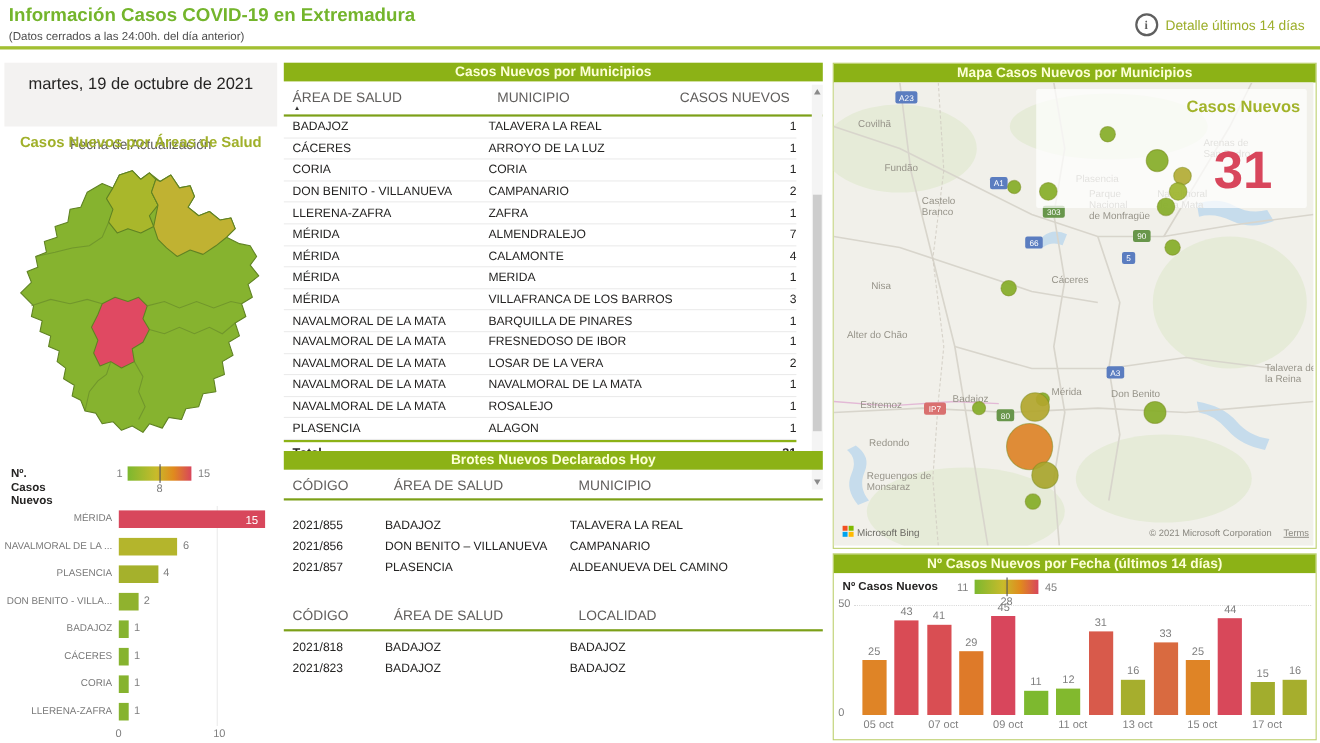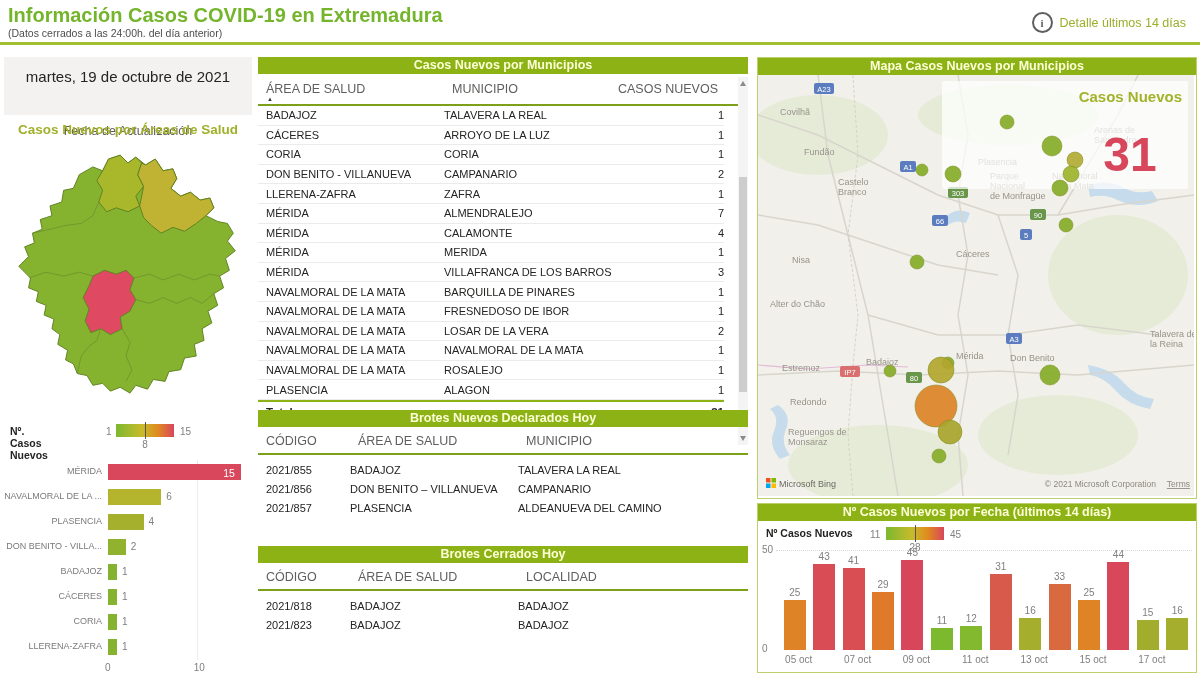--- a/index.html
+++ b/index.html
@@ -1,19 +1,19 @@
 <!DOCTYPE html>
 <html><head>
 <meta charset="utf-8">
 <style>
   html,body{margin:0;padding:0;background:#fff;}
   .page{position:relative;width:1200px;height:675px;background:#fff;overflow:hidden;
         font-family:"Liberation Sans",sans-serif;color:#252423;}
   
-  .hdr-title{position:absolute;left:8px;top:4px;font-size:20px;font-weight:bold;color:#74b52c;}
+  .hdr-title{position:absolute;left:8px;top:4px;font-size:17px;font-weight:bold;color:#74b52c;}
   .hdr-sub{position:absolute;left:8px;top:27px;font-size:10.5px;color:#4d4d4d;}
   .hdr-detail{position:absolute;right:14px;top:12px;font-size:12.5px;color:#9cae2a;display:flex;align-items:center;gap:7px;cursor:pointer;}
   .info-circle{display:inline-flex;align-items:center;justify-content:center;width:17px;height:17px;border:2px solid #5f5f5f;border-radius:50%;color:#5f5f5f;font-size:11px;font-weight:bold;font-family:"Liberation Serif",serif;}
   .hdr-line{position:absolute;left:0;top:42px;width:1200px;height:3px;background:#a2bf31;}
   
   .bar-title{height:17px;background:#8cb216;color:#fdffd6;font-size:12.5px;font-weight:bold;text-align:center;line-height:17px;}
   
   .left-col{position:absolute;left:4px;top:46px;width:248px;height:629px;}
   .date-card{position:absolute;left:0;top:11px;width:248px;height:58px;background:#f3f2f1;text-align:center;}
   .date-main{padding-top:11px;font-size:15px;color:#252423;}
@@ -269,41 +269,40 @@
     </section>
 
     <section class="sec" style="top:364px">
       <div class="bar-title">Brotes Nuevos Declarados Hoy</div>
       <div class="bhead">
         <span class="h" style="left:8px">CÓDIGO</span>
         <span class="h" style="left:100px">ÁREA DE SALUD</span>
         <span class="h" style="left:268px">MUNICIPIO</span>
       </div>
       <div class="green-ul"></div>
-      <div id="brotes-nuevos-body" style="padding-top:5px">
+      <div id="brotes-nuevos-body" style="padding-top:13px">
           <div class="brow">
             <span class="c1">2021/855</span>
             <span class="c2">BADAJOZ</span>
             <span class="c3">TALAVERA LA REAL</span>
           </div>
           <div class="brow">
             <span class="c1">2021/856</span>
             <span class="c2">DON BENITO – VILLANUEVA</span>
             <span class="c3">CAMPANARIO</span>
           </div>
           <div class="brow">
             <span class="c1">2021/857</span>
             <span class="c2">PLASENCIA</span>
             <span class="c3">ALDEANUEVA DEL CAMINO</span>
           </div>
         </div>
     </section>
 
     <section class="sec" style="top:500px">
-      <div class="bar-title">Brotes Cerrados Hoy</div>
       <div class="bhead">
         <span class="h" style="left:8px">CÓDIGO</span>
         <span class="h" style="left:100px">ÁREA DE SALUD</span>
         <span class="h" style="left:268px">LOCALIDAD</span>
       </div>
       <div class="green-ul"></div>
       <div id="brotes-cerrados-body" style="padding-top:5px">
           <div class="brow">
             <span class="c1">2021/818</span>
             <span class="c2">BADAJOZ</span>

